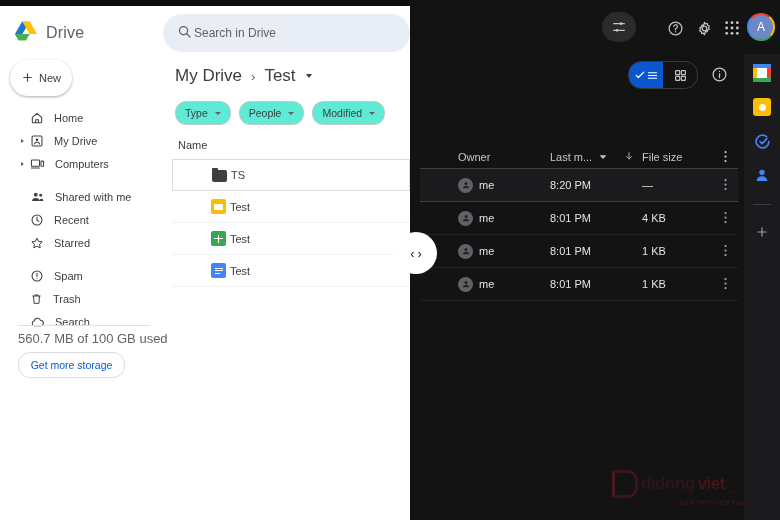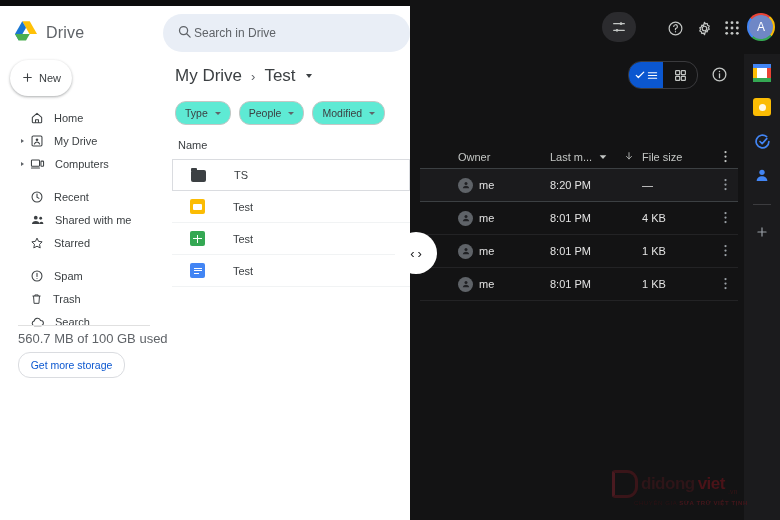--- a/index.html
+++ b/index.html
@@ -295,22 +295,22 @@
     position: absolute; left: 178px; top: 133px;
     font-size: 11px; color: #3c4043;
   }
   .file-list {
     position: absolute; left: 172px; top: 153px;
     width: 238px;
   }
   .file-row {
     display: flex; align-items: center;
     height: 32px;
-    padding-left: 18px;
-    gap: 28px;
+    padding-left: 39px;
+    gap: 4px;
     font-size: 11px;
     color: #3c4043;
     border-bottom: 1px solid #f1f3f4;
     box-sizing: border-box;
   }
   .file-row.selected {
     border: 1px solid #dadce0;
     border-radius: 0;
     background: #fff;
   }
@@ -669,40 +669,40 @@
               <rect x="2.5" y="5" width="14" height="11" rx="1.5"></rect>
               <path d="M2.5 19h14" stroke-linecap="round"></path>
               <rect x="19" y="7" width="4.5" height="9" rx="1"></rect>
             </svg>
           </span>
           <span>Computers</span>
         </div>
         <div class="nav-gap"></div>
         <div class="nav-item">
           <span style="display: flex;">
-            <svg width="14" height="14" viewBox="0 0 24 24" fill="none" stroke="#3c4043" stroke-width="1.8">
-              <circle cx="12" cy="12" r="8.5"></circle>
-              <path d="M12 7v5.3l3.4 2" stroke-linecap="round"></path>
-            </svg>
-          </span>
-          <span>Recent</span>
-        </div>
-        <div class="nav-item">
-          <span style="display: flex;">
             <svg width="15" height="14" viewBox="0 0 24 24" fill="#3c4043">
               <circle cx="9" cy="8" r="3.2"></circle>
               <path d="M2.5 19c0-3.4 2.9-5.4 6.5-5.4s6.5 2 6.5 5.4z"></path>
               <circle cx="17.5" cy="9" r="2.4"></circle>
               <path d="M15 19c0-2.4 1.4-4 3.8-4 2 0 3.2 1.2 3.2 4z"></path>
             </svg>
           </span>
           <span>Shared with me</span>
         </div>
         <div class="nav-item">
           <span style="display: flex;">
+            <svg width="14" height="14" viewBox="0 0 24 24" fill="none" stroke="#3c4043" stroke-width="1.8">
+              <circle cx="12" cy="12" r="8.5"></circle>
+              <path d="M12 7v5.3l3.4 2" stroke-linecap="round"></path>
+            </svg>
+          </span>
+          <span>Recent</span>
+        </div>
+        <div class="nav-item">
+          <span style="display: flex;">
             <svg width="14" height="14" viewBox="0 0 24 24" fill="none" stroke="#3c4043" stroke-width="1.7" stroke-linejoin="round">
               <path d="M12 3.6l2.7 5.6 6.1.8-4.5 4.3 1.2 6.1L12 17.5 6.5 20.4l1.2-6.1L3.2 10l6.1-.8z"></path>
             </svg>
           </span>
           <span>Starred</span>
         </div>
         <div class="nav-gap"></div>
         <div class="nav-item">
           <span style="display: flex;">
             <svg width="14" height="14" viewBox="0 0 24 24" fill="none" stroke="#3c4043" stroke-width="1.8">

